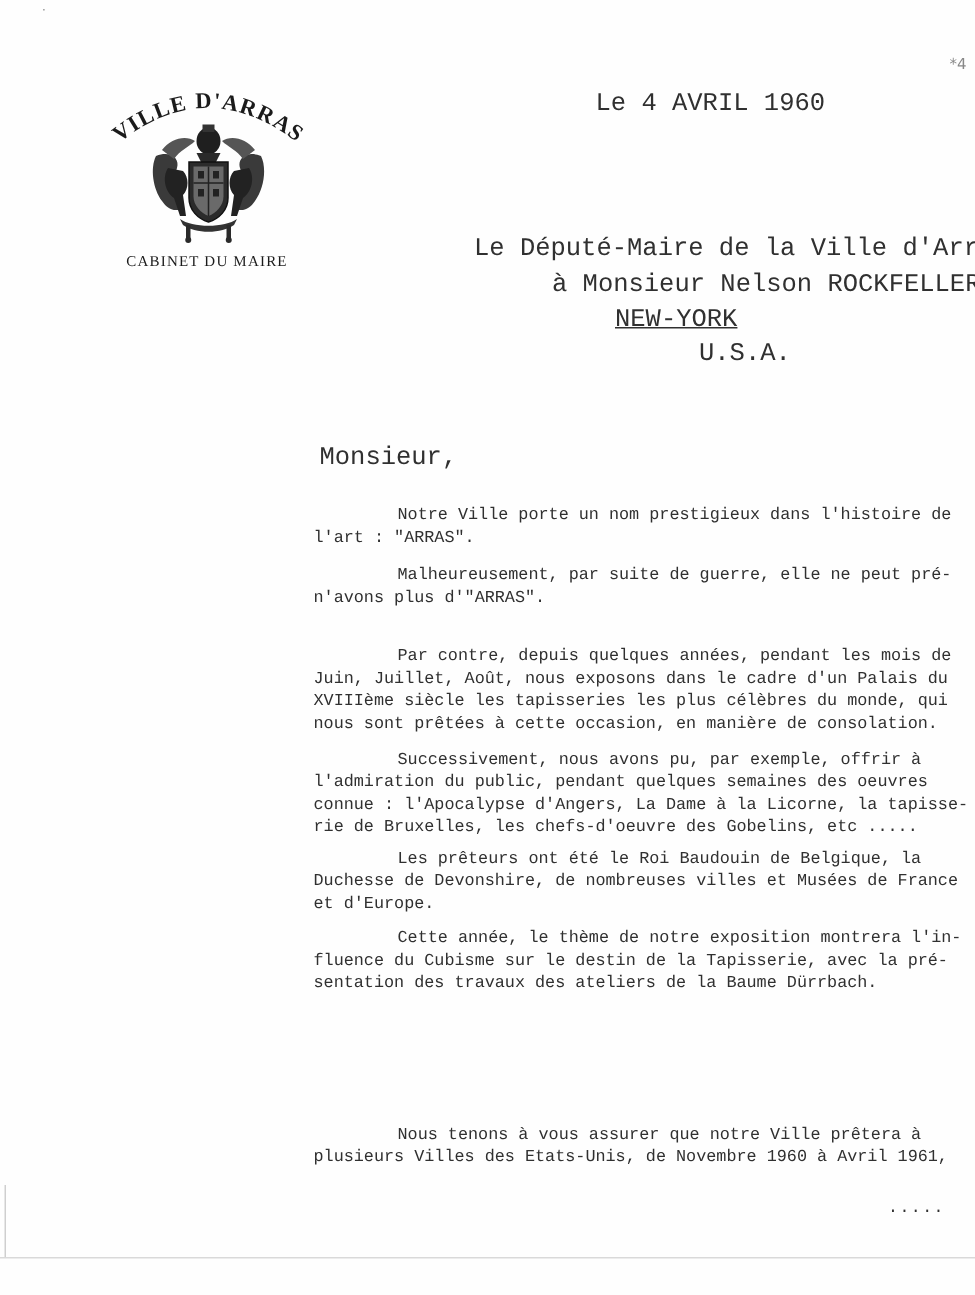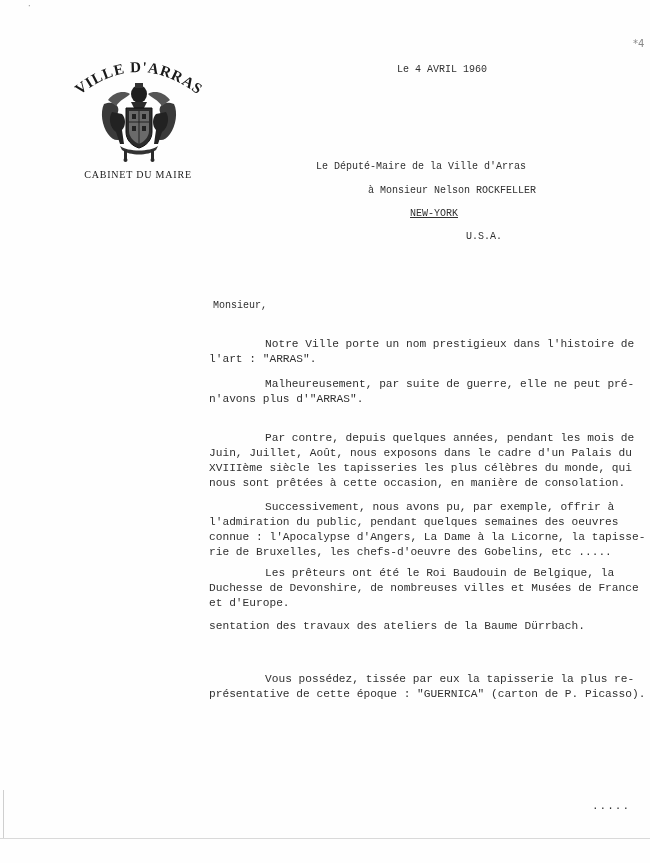--- a/index.html
+++ b/index.html
@@ -72,21 +72,21 @@
       font-family: "Liberation Serif", "DejaVu Serif", serif;
       font-size: 10px;
       font-weight: normal;
       letter-spacing: 0.8px;
       color: #1a1a1a;
     }
 
     
     .typed {
       position: absolute;
-      font-size: 10px;
+      font-size: 17px;
       line-height: 15px;
       white-space: pre;
       color: #303030;
     }
     .date { left: 397px; top: 62px; }
     .addr1 { left: 316px; top: 159px; }
     .addr2 { left: 368px; top: 183px; }
     .addr3 { left: 410px; top: 206px; text-decoration: underline; }
     .addr4 { left: 466px; top: 229px; }
 
@@ -209,27 +209,29 @@
     <span class="line">rie de Bruxelles, les chefs-d'oeuvre des Gobelins, etc .....</span>
   </div>
 
   <div class="para p5">
     <span class="line first">Les prêteurs ont été le Roi Baudouin de Belgique, la</span>
     <span class="line">Duchesse de Devonshire, de nombreuses villes et Musées de France</span>
     <span class="line">et d'Europe.</span>
   </div>
 
   <div class="para p6">
+    <span class="line first">Cette année, le thème de notre exposition montrera l'in-</span>
+    <span class="line">fluence du Cubisme sur le destin de la Tapisserie, avec la pré-</span>
     <span class="line">sentation des travaux des ateliers de la Baume Dürrbach.</span>
   </div>
 
-  <div class="para p7">
-    <span class="line first">Vous possédez, tissée par eux la tapisserie la plus re-</span>
-    <span class="line">présentative de cette époque : "GUERNICA" (carton de P. Picasso).</span>
-  </div>
-
-
+
+
+  <div class="para p9">
+    <span class="line first">Nous tenons à vous assurer que notre Ville prêtera à</span>
+    <span class="line">plusieurs Villes des Etats-Unis, de Novembre 1960 à Avril 1961,</span>
+  </div>
 
   <div class="continuation">.....</div>
 
   <div class="page-left-edge"></div>
   <div class="page-edge"></div>
 </div>
 
 </body></html>

